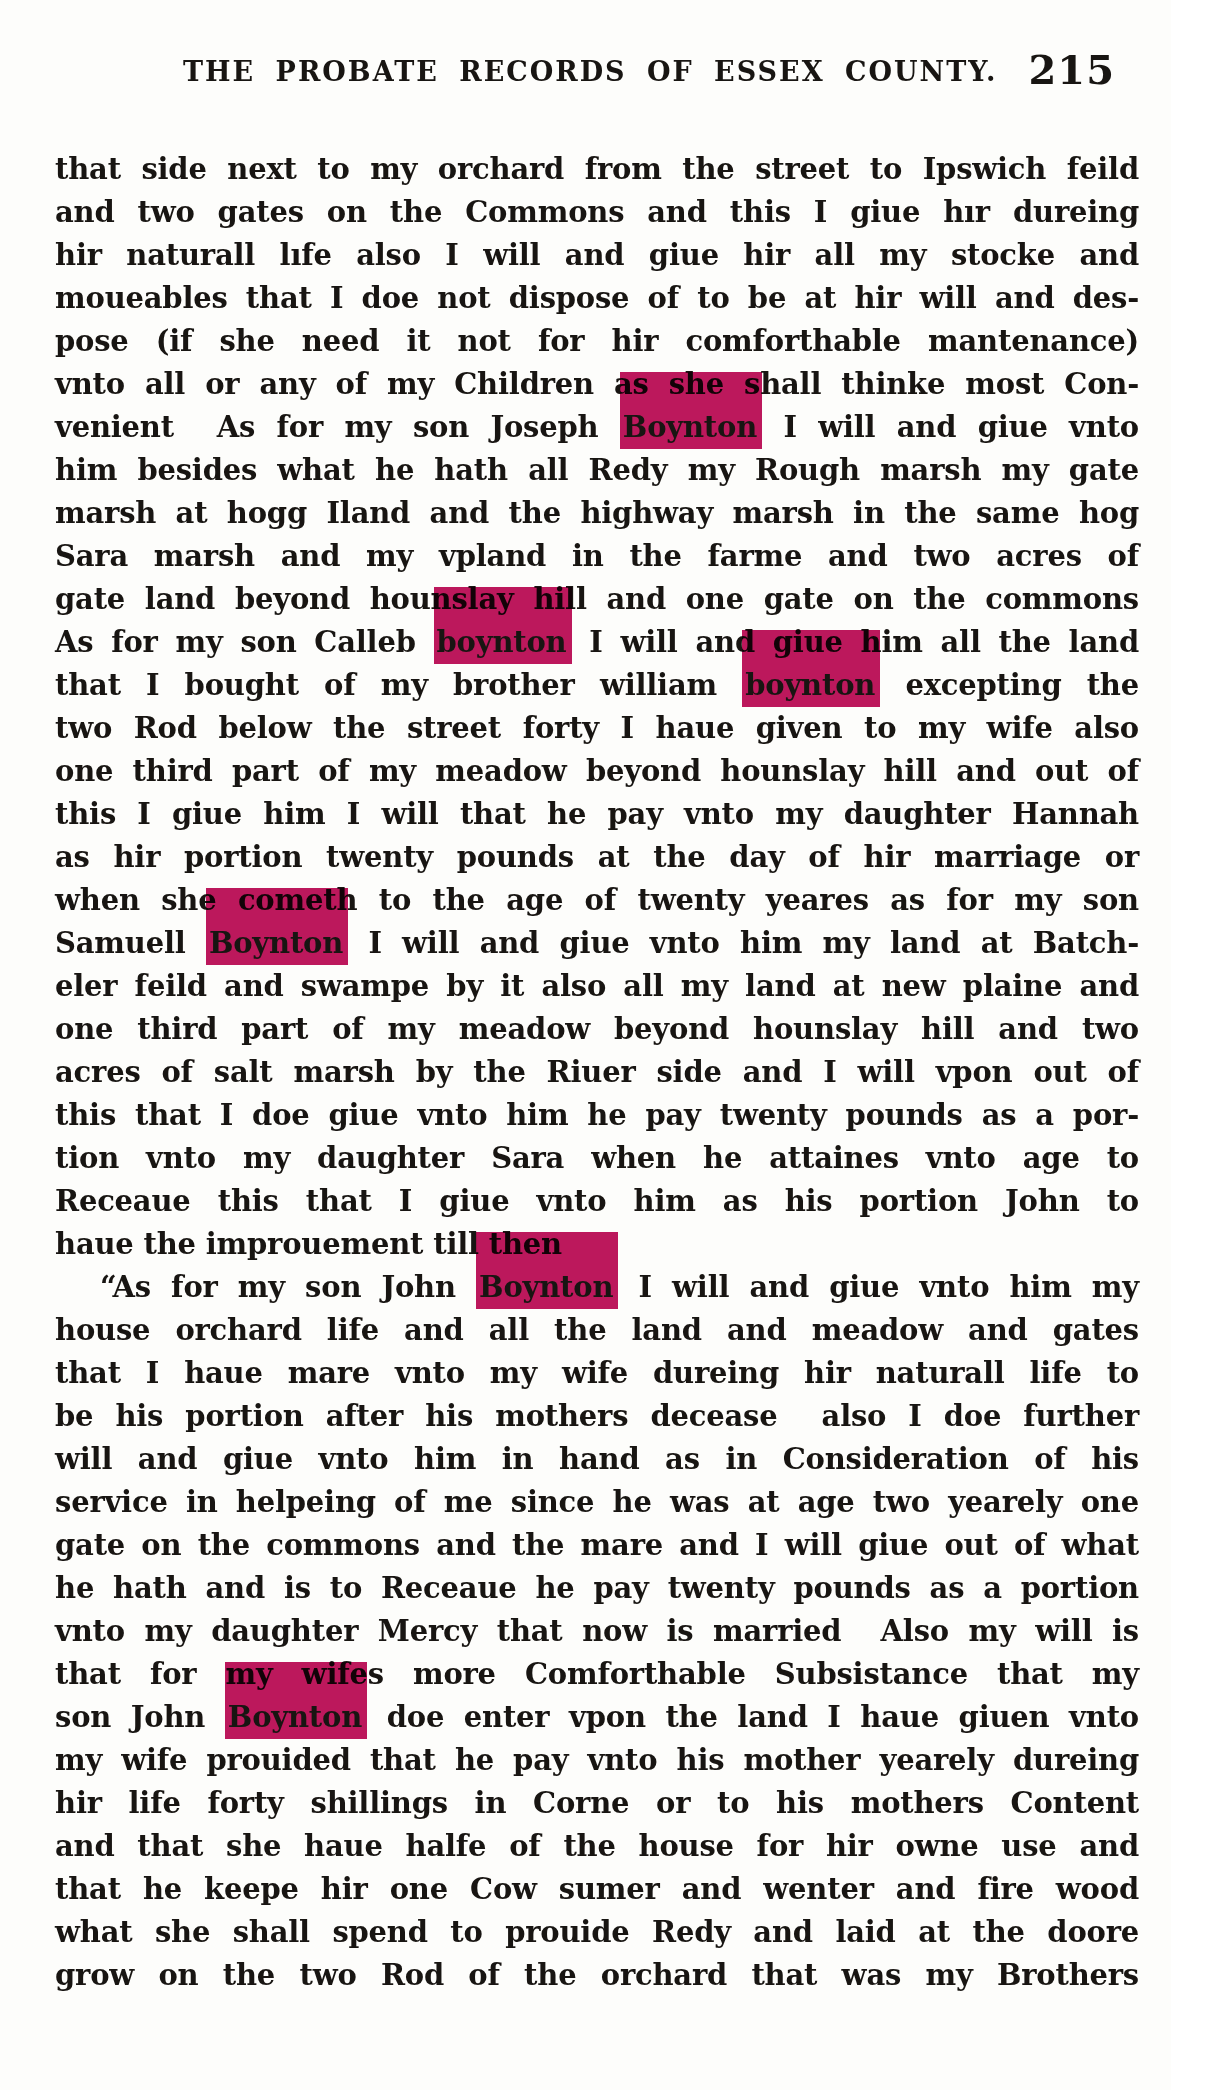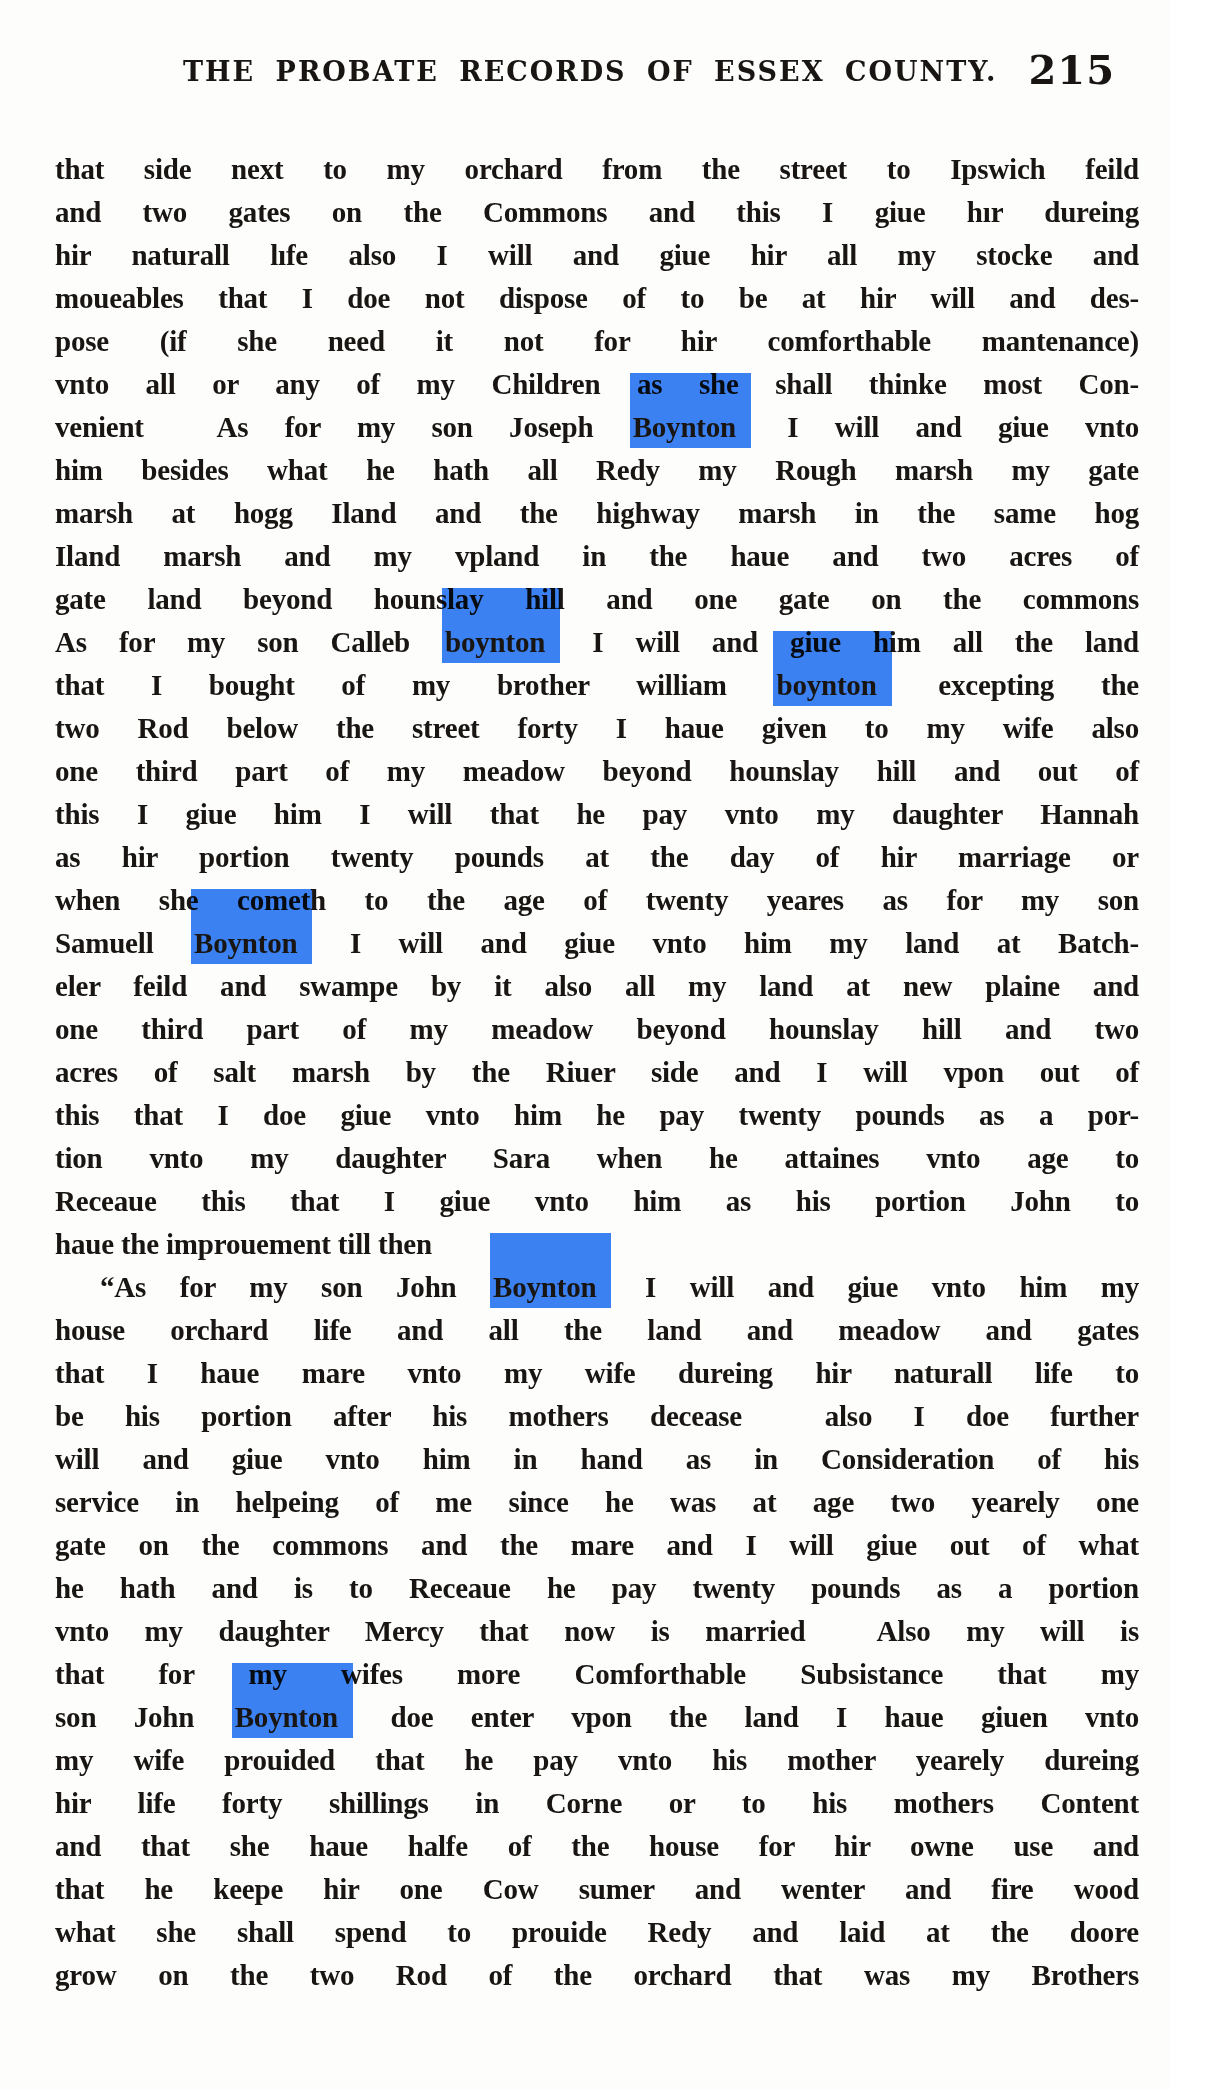--- a/index.html
+++ b/index.html
@@ -20,55 +20,55 @@
     position: absolute; left: 183px; top: 56px;
     font-size: 27px; font-weight: bold;
     letter-spacing: 2px; word-spacing: 9px;
     white-space: nowrap;
   }
   .page-number {
     position: absolute; right: 56px; top: 46px;
     font-size: 40px; font-weight: bold;
     letter-spacing: 1px;
   }
-  .body-text { margin: 44px 32px 0 55px; font-family: Liberation Serif, serif; }
+  .body-text { margin: 44px 32px 0 55px; }
   .line {
     font-size: 29px; font-weight: bold;
     line-height: 43px; height: 43px;
     letter-spacing: -0.2px;
     text-align: justify;
     text-align-last: justify;
   }
   .line.noj { text-align-last: left; }
   .line.indent { text-indent: 45px; }
   .hl {
-    background: #3b82f6;
+    background: #be185d;
     mix-blend-mode: multiply;
-    padding: 38px 15px 5px 3px;
+    padding: 38px 5px 5px 3px;
   }
 </style>
 </head>
 <body>
 
 <div class="page">
   <div class="header">
     <div class="running-title">THE PROBATE RECORDS OF ESSEX COUNTY.</div>
     <div class="page-number">215</div>
   </div>
   <div class="body-text">
       <div class="line">that side next to my orchard from the street to Ipswich feild</div>
       <div class="line">and two gates on the Commons and this I giue hır dureing</div>
       <div class="line">hir naturall lıfe also I will and giue hir all my stocke and</div>
       <div class="line">moueables that I doe not dispose of to be at hir will and des-</div>
       <div class="line">pose (if she need it not for hir comforthable mantenance)</div>
       <div class="line">vnto all or any of my Children as she shall thinke most Con-</div>
       <div class="line">venient &nbsp;As for my son Joseph <span class="hl">Boynton</span> I will and giue vnto</div>
       <div class="line">him besides what he hath all Redy my Rough marsh my gate</div>
       <div class="line">marsh at hogg Iland and the highway marsh in the same hog</div>
-      <div class="line">Iland marsh and my vpland in the haue and two acres of</div>
+      <div class="line">Sara marsh and my vpland in the farme and two acres of</div>
       <div class="line">gate land beyond hounslay hill and one gate on the commons</div>
       <div class="line">As for my son Calleb <span class="hl">boynton</span> I will and giue him all the land</div>
       <div class="line">that I bought of my brother william <span class="hl">boynton</span> excepting the</div>
       <div class="line">two Rod below the street forty I haue given to my wife also</div>
       <div class="line">one third part of my meadow beyond hounslay hill and out of</div>
       <div class="line">this I giue him I will that he pay vnto my daughter Hannah</div>
       <div class="line">as hir portion twenty pounds at the day of hir marriage or</div>
       <div class="line">when she cometh to the age of twenty yeares as for my son</div>
       <div class="line">Samuell <span class="hl">Boynton</span> I will and giue vnto him my land at Batch-</div>
       <div class="line">eler feild and swampe by it also all my land at new plaine and</div>

